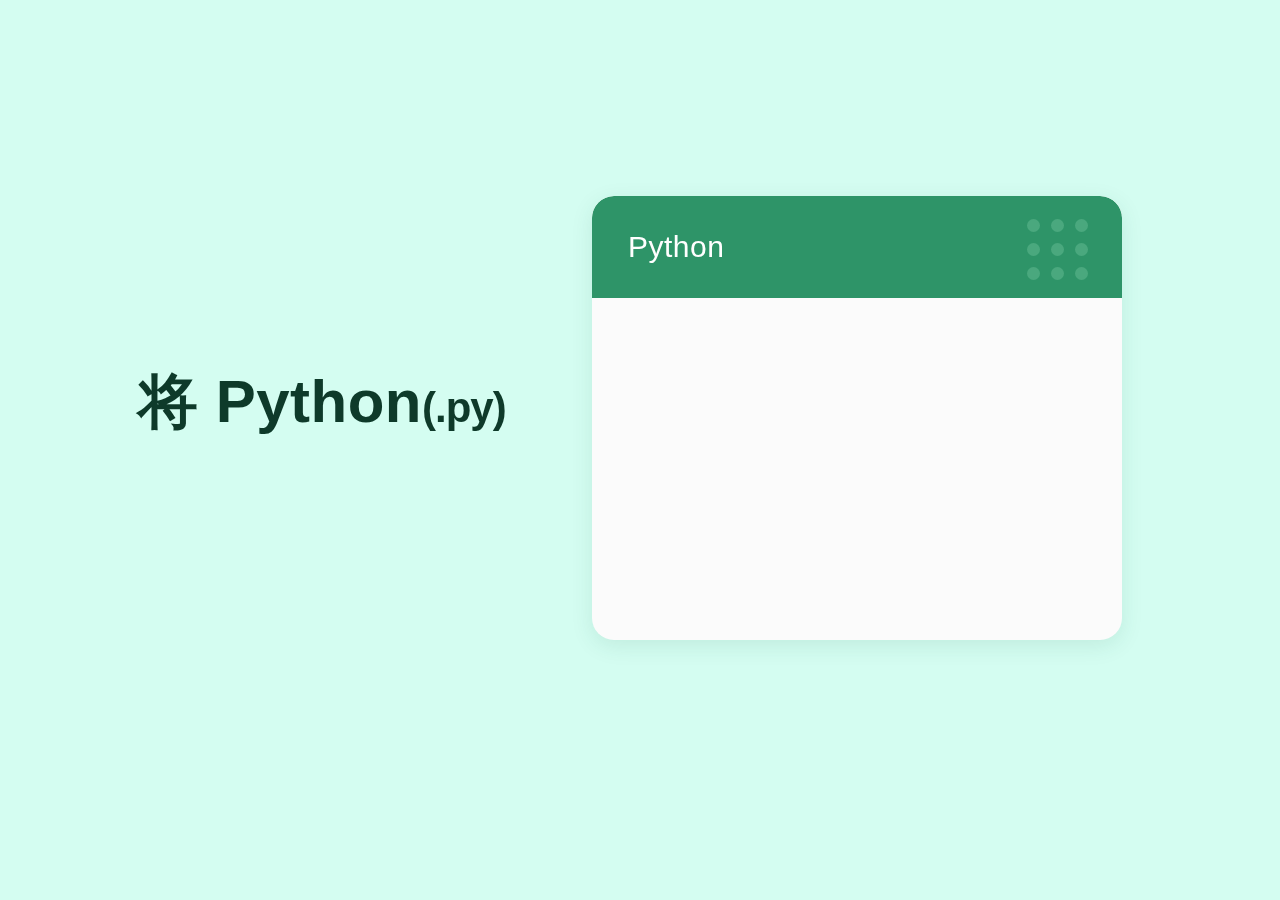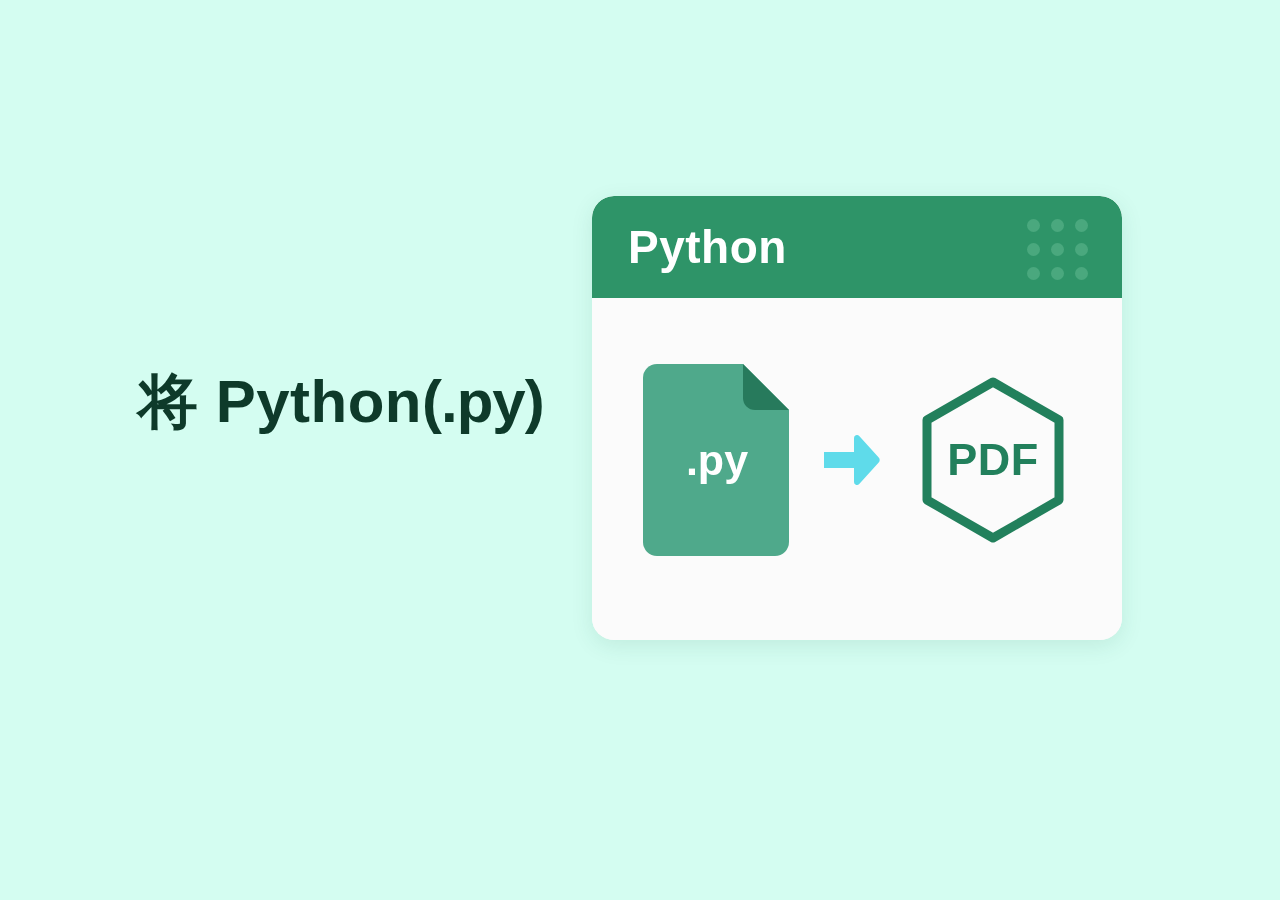--- a/index.html
+++ b/index.html
@@ -25,21 +25,21 @@
   }
   .headline-line {
     font-size: 60px;
     font-weight: 700;
     line-height: 88px;
     color: #0e3a2a;
     letter-spacing: 0.5px;
     white-space: nowrap;
   }
   .headline-line .thin-paren {
-    font-size: 60px;
+    font-size: 42px;
     letter-spacing: -1px;
   }
 
   
   .card {
     position: absolute;
     left: 592px;
     top: 196px;
     width: 530px;
     height: 444px;
@@ -58,22 +58,22 @@
     display: flex;
     align-items: center;
     justify-content: space-between;
     padding: 0 30px 0 36px;
     flex: 0 0 auto;
     position: relative;
   }
 
   .card-title {
     color: #ffffff;
-    font-size: 46px;
-    font-weight: 700;
+    font-size: 30px;
+    font-weight: 400;
     letter-spacing: 0.5px;
     line-height: 1;
   }
 
   .dot-grid {
     display: grid;
     grid-template-columns: repeat(3, 13px);
     grid-template-rows: repeat(3, 13px);
     gap: 11px;
     margin-right: 4px;
@@ -183,40 +183,14 @@
       <span></span>
       <span></span>
       <span></span>
       <span></span>
       <span></span>
       <span></span>
       <span></span>
     </div>
   </div>
 
-  <div class="card-body">
-    <div class="conversion-row">
-
-      <div class="file-icon">
-        <svg width="146" height="192" viewBox="0 0 146 192" aria-hidden="true">
-          <path d="M14 0 H100 L146 46 V178 A14 14 0 0 1 132 192 H14 A14 14 0 0 1 0 178 V14 A14 14 0 0 1 14 0 Z" fill="#4fa98b"></path>
-          <path d="M100 0 L146 46 H112 A12 12 0 0 1 100 34 Z" fill="#277a5c"></path>
-        </svg>
-        <div class="file-ext">.py</div>
-      </div>
-
-      <div class="arrow-wrap">
-        <svg width="56" height="50" viewBox="0 0 56 50" aria-hidden="true">
-          <path d="M0 17 H30 V3 A3 3 0 0 1 35 0.8 L54.5 22.3 A3.6 3.6 0 0 1 54.5 27.7 L35 49.2 A3 3 0 0 1 30 47 V33 H0 A3 3 0 0 1 0 17 Z" fill="#5fdbea"></path>
-        </svg>
-      </div>
-
-      <div class="pdf-badge">
-        <svg width="156" height="168" viewBox="0 0 156 168" aria-hidden="true">
-          <path d="M78 6 L144 44 V124 L78 162 L12 124 V44 Z" fill="none" stroke="#22805c" stroke-width="9" stroke-linejoin="round" stroke-linecap="round"></path>
-        </svg>
-        <div class="pdf-label">PDF</div>
-      </div>
-
-    </div>
-  </div>
 
 </div>
 
 </body></html>

